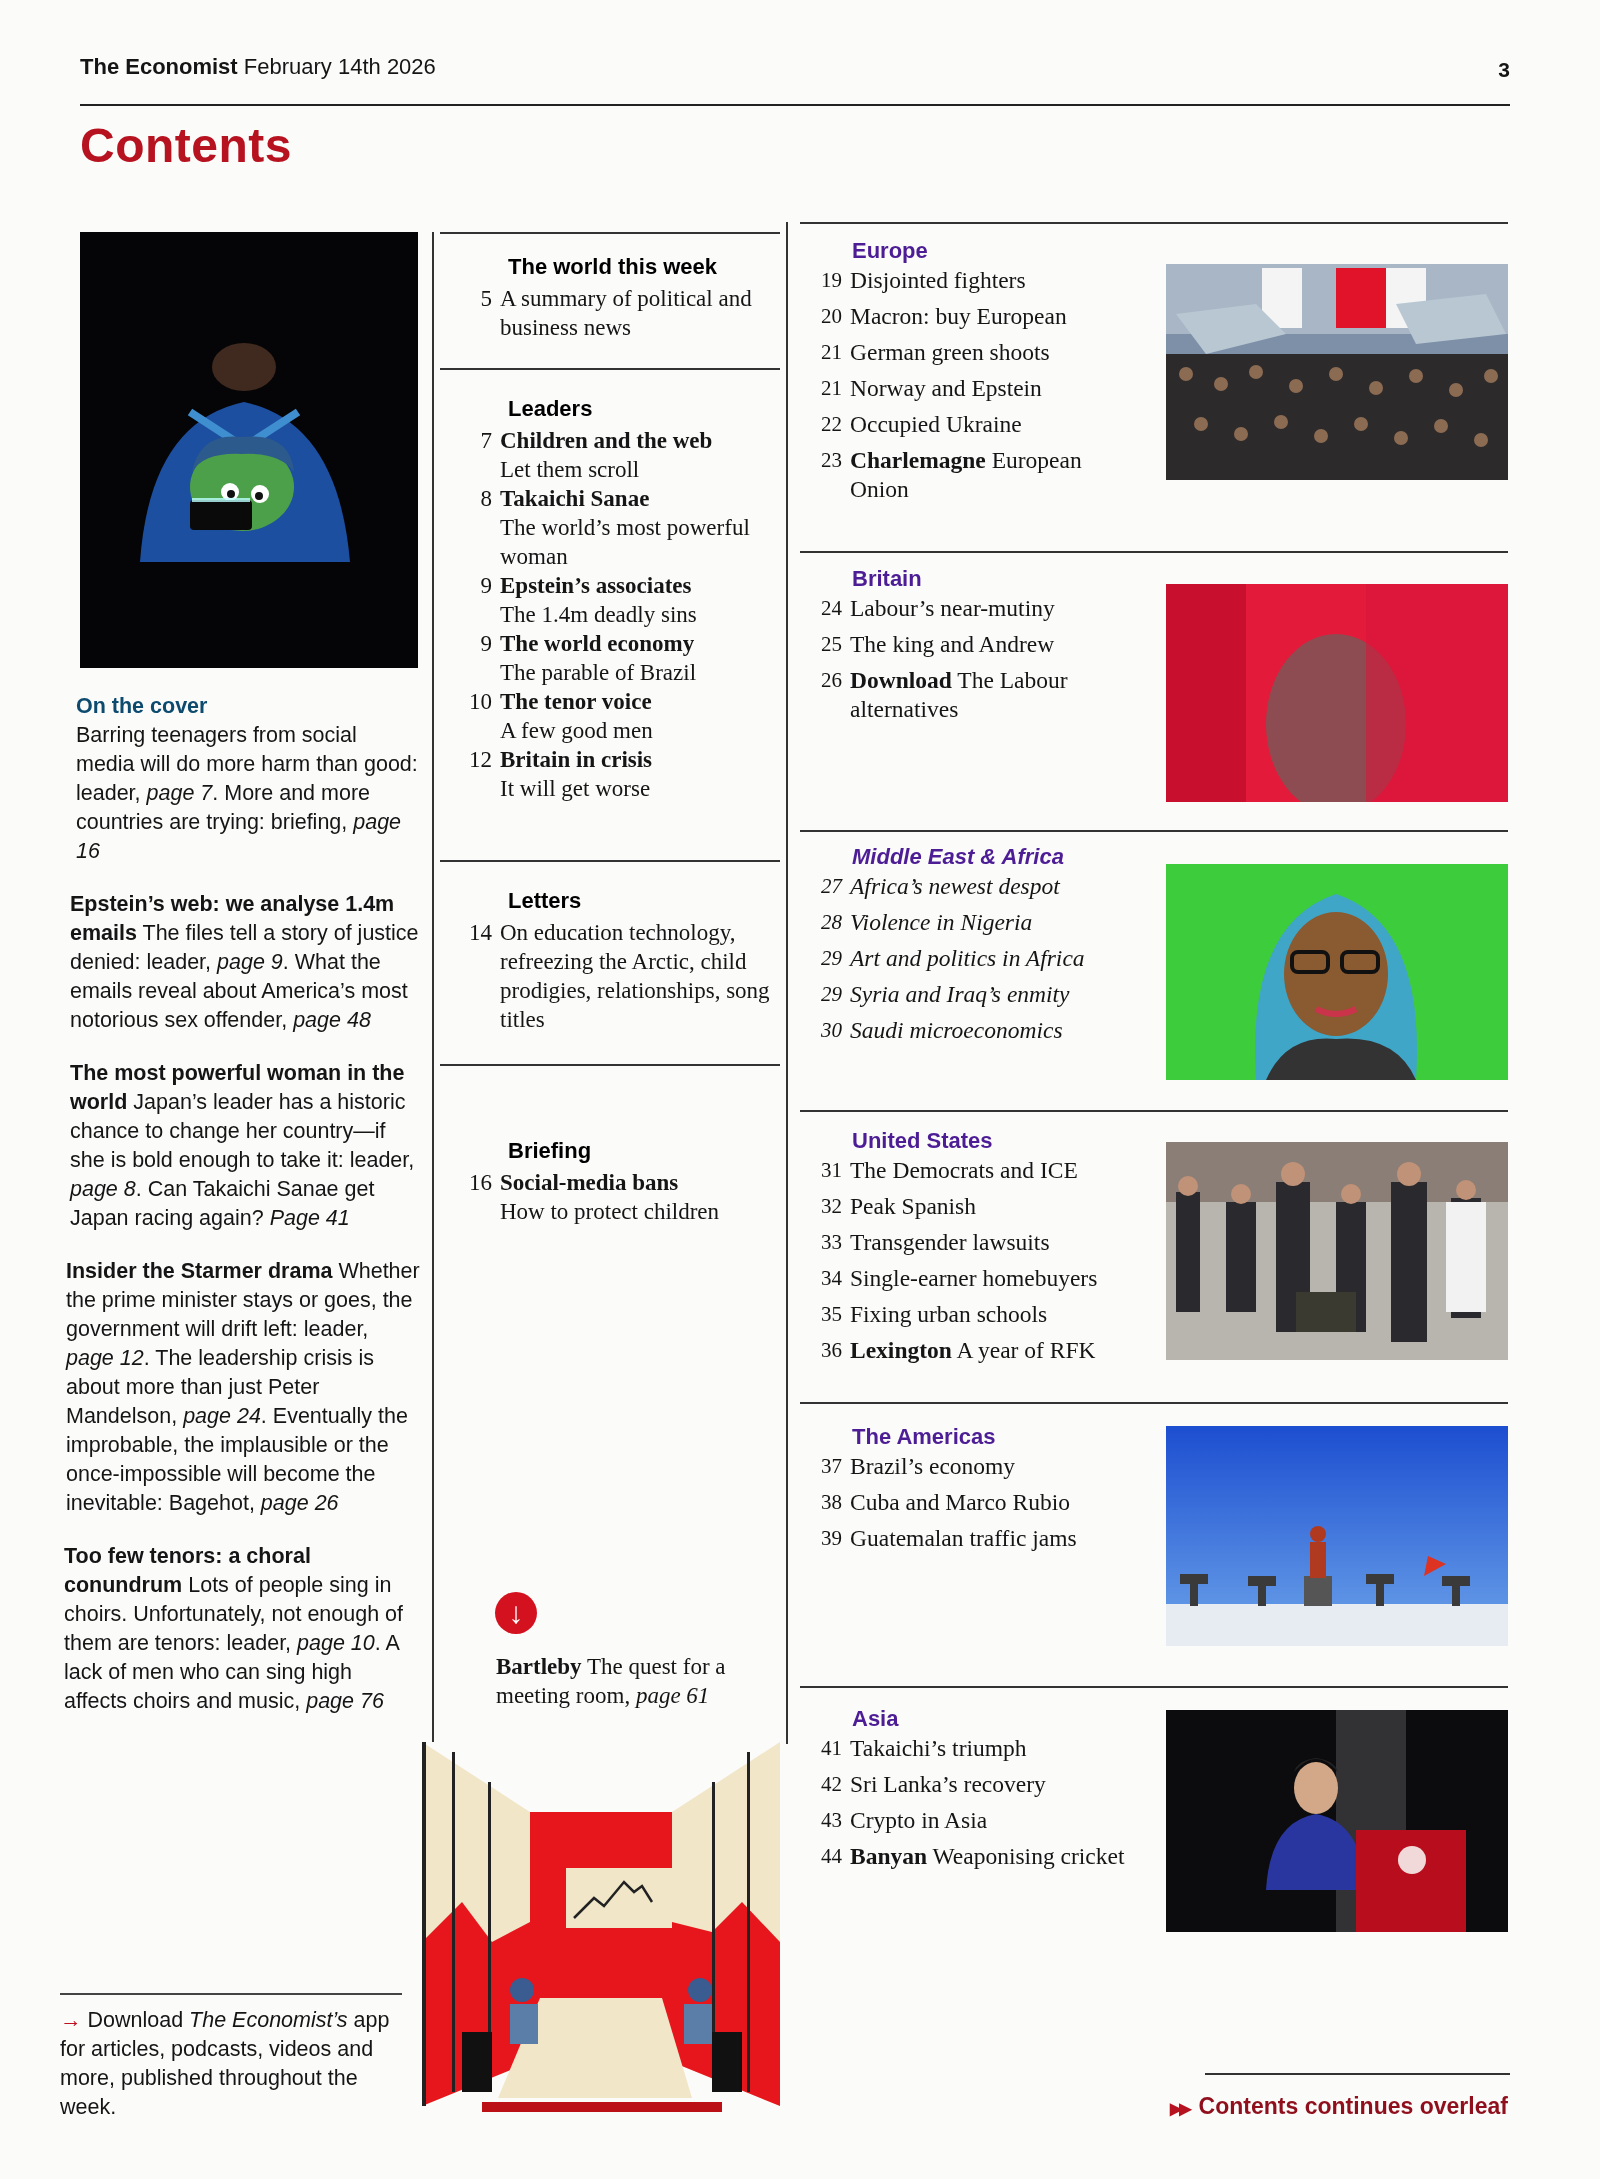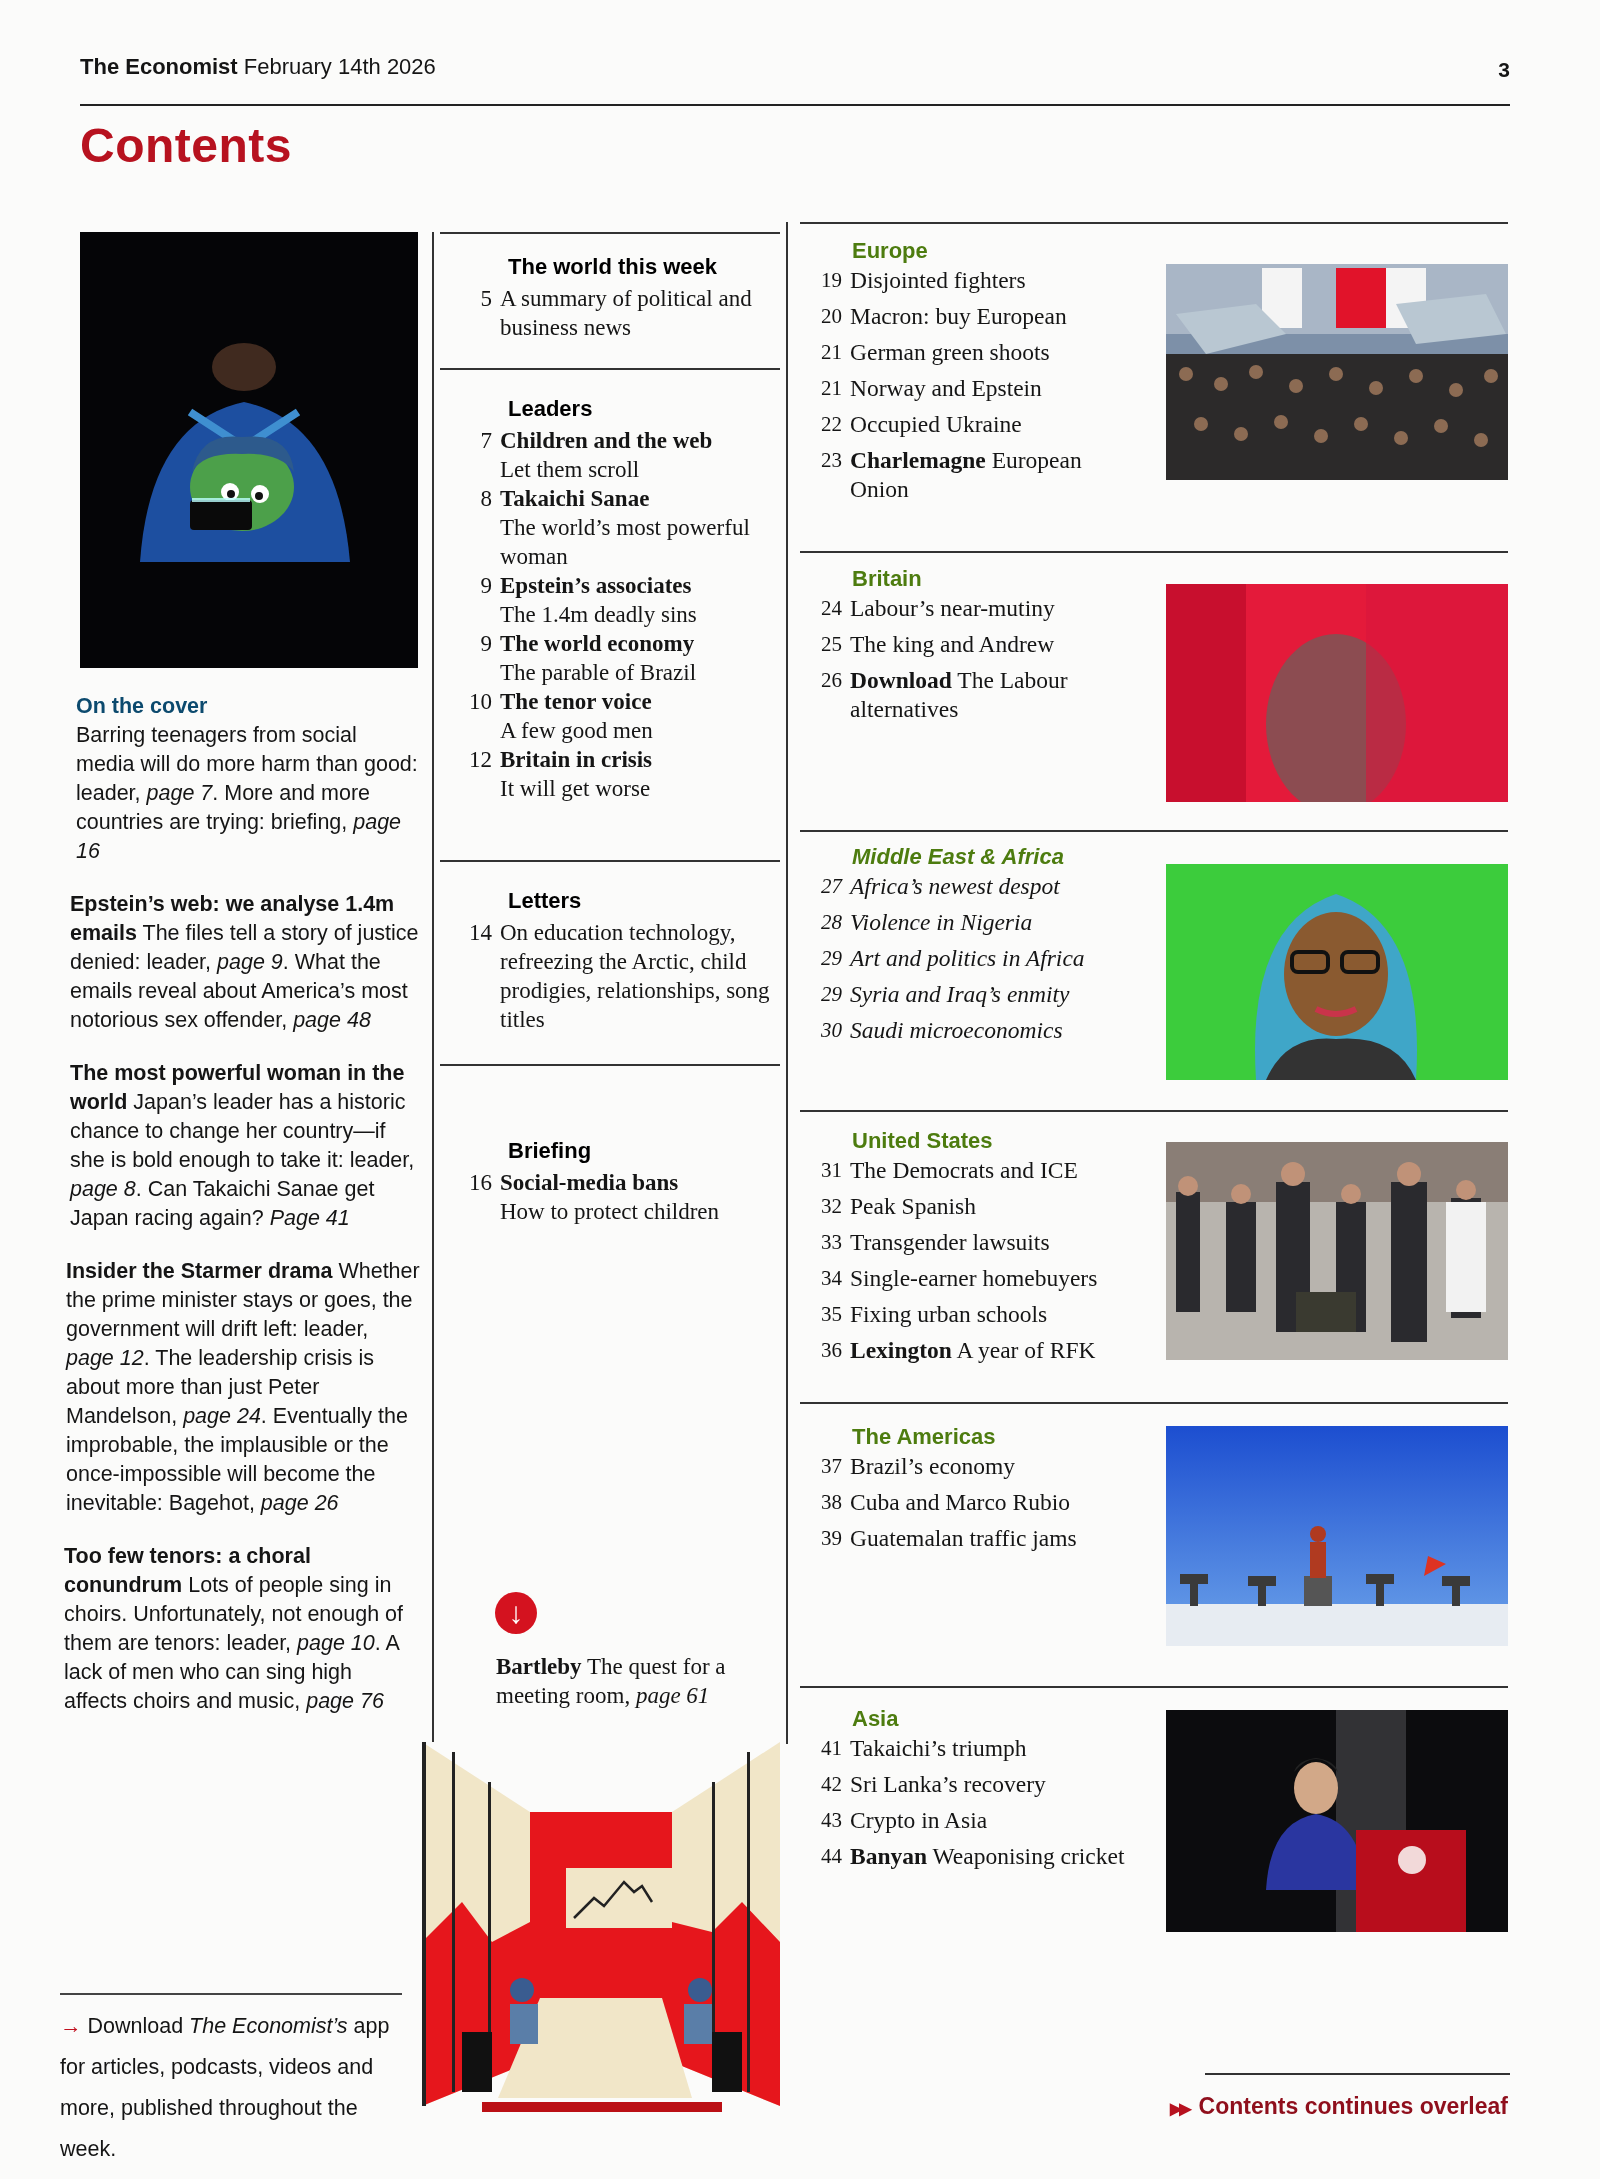--- a/index.html
+++ b/index.html
@@ -21,42 +21,42 @@
     .blurb { margin-bottom: 24px; padding-left: 16px; }
     .blurb .lbl { color: #0c4a6e; font-weight: 700; display: block; }
     .blurb .hd { font-weight: 700; }
     .blurb i { font-style: italic; }
     .blurb.b2 { padding-left: 10px; }
     .blurb.b3 { padding-left: 10px; }
     .blurb.b4 { padding-left: 6px; }
     .blurb.b5 { padding-left: 4px; }
 
     .app-rule { position: absolute; left: 60px; top: 1993px; width: 342px; height: 1.5px; background: #444; }
-    .app-note { position: absolute; left: 60px; top: 2006px; width: 330px; font-size: 21.5px; line-height: 41px; }
+    .app-note { position: absolute; left: 60px; top: 2006px; width: 330px; font-size: 21.5px; line-height: 29px; }
     .app-note .arrow { color: #c0101e; font-weight: 700; }
 
     
     .vrule { position: absolute; width: 1.5px; background: #333; }
     .hrule { position: absolute; height: 1.5px; background: #333; }
     .sect { position: absolute; font-family: "Liberation Serif", serif; }
     .sect .sh { font-family: "Liberation Sans", sans-serif; font-weight: 700; color: #000000; font-size: 22px; margin-bottom: 4px; }
     .entry { display: flex; font-size: 23px; line-height: 29px; }
     .entry .pg { width: 38px; text-align: right; padding-right: 8px; flex-shrink: 0; }
     .entry .tt b { font-weight: 700; }
 
     .bartleby-icon { position: absolute; left: 495px; top: 1592px; width: 42px; height: 42px; border-radius: 50%; background: #d4121f; color: #fff; font-size: 30px; font-weight: 700; text-align: center; line-height: 42px; }
     .bartleby { position: absolute; left: 496px; top: 1652px; width: 280px; font-family: "Liberation Serif", serif; font-size: 23px; line-height: 29px; }
     .bartleby b { font-weight: 700; }
     .bartleby i { font-style: italic; }
 
     .bartleby-img { position: absolute; left: 422px; top: 1742px; width: 358px; height: 404px; overflow: hidden; }
 
     
     .col3sect { position: absolute; left: 810px; width: 330px; font-family: "Liberation Serif", serif; }
-    .col3sect .sh { font-family: "Liberation Sans", sans-serif; font-weight: 700; color: #4d7c0f; font-size: 22px; margin-left: 42px; margin-bottom: 2px; }
+    .col3sect .sh { font-family: "Liberation Sans", sans-serif; font-weight: 700; color: #4c1d95; font-size: 22px; margin-left: 42px; margin-bottom: 2px; }
     .col3sect .entry { margin-bottom: 7px; font-size: 23.5px; }
     .col3sect .entry .pg { width: 40px; font-size: 21px; }
 
     .thumb { position: absolute; left: 1166px; width: 342px; overflow: hidden; }
     .continues { position: absolute; left: 1170px; top: 2093px; font-size: 23px; font-weight: 700; color: #8f0f1c; }
     .continues .tri { color: #b7121f; margin-right: 10px; font-size: 16px; letter-spacing: -3px; }
     .cont-rule { position: absolute; left: 1205px; top: 2073px; width: 305px; height: 1.5px; background: #333; }
   </style>
 </head>
 <body>

